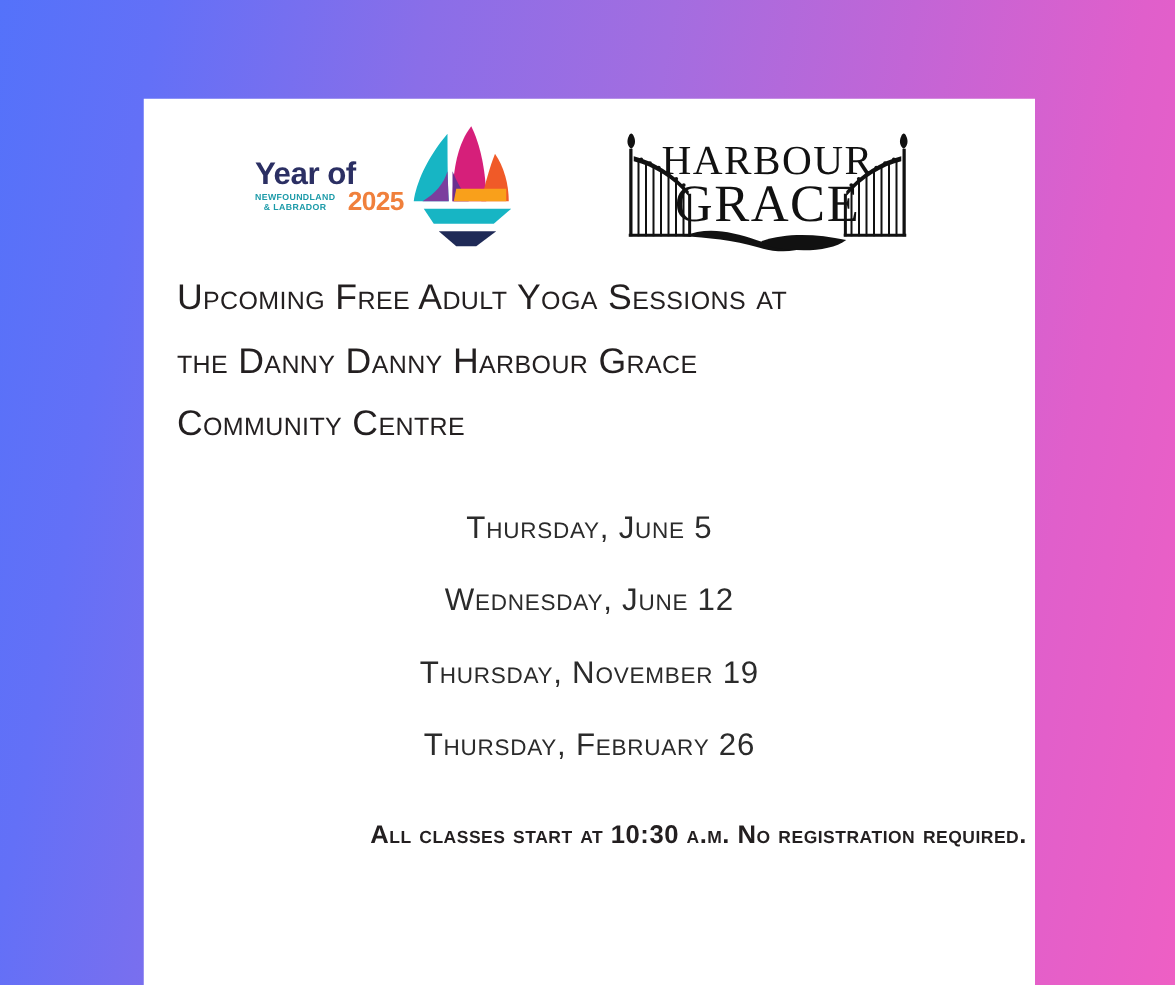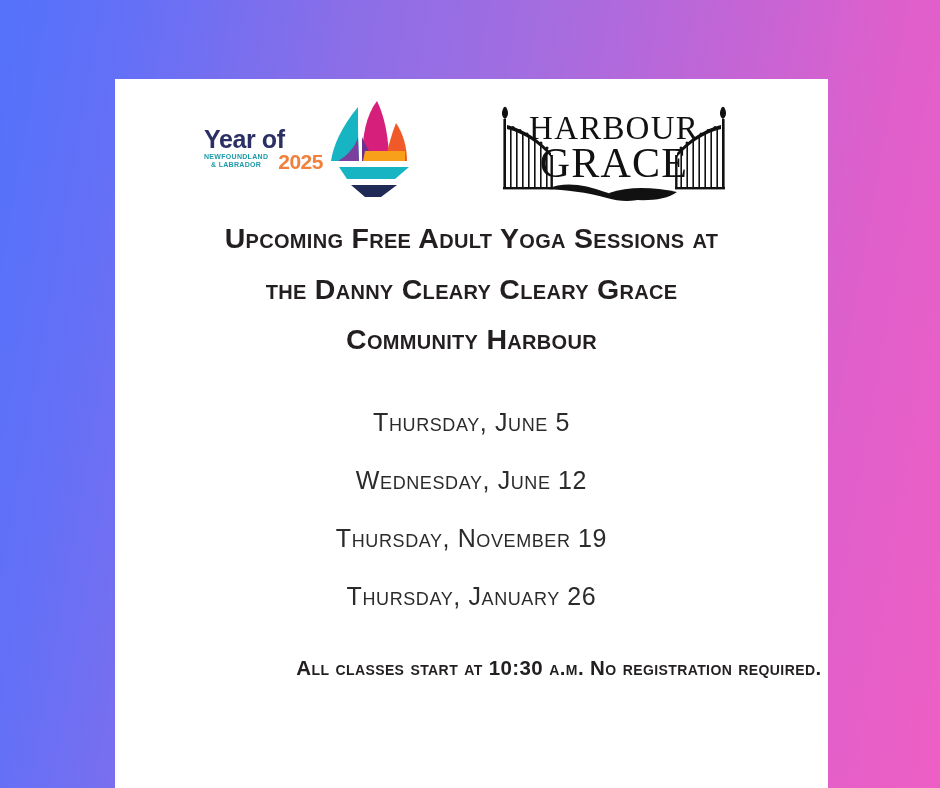--- a/index.html
+++ b/index.html
@@ -69,20 +69,21 @@
   }
   .yos-sport {
     font-size:37px;
     font-weight:700;
     color:#e8358c;
     letter-spacing:-1px;
     margin-top:-3px;
   }
   .yos-sub {
     display:flex;
+    align-items:flex-end;
     gap:10px;
     margin-top:1px;
   }
   .yos-prov {
     display:flex;
     flex-direction:column;
     align-items:center;
     font-size:7px;
     font-weight:700;
     color:#1b9aa8;
@@ -97,23 +98,22 @@
     line-height:0.85;
   }
   .yos-sail { display:block; }
 
   
   .hg-logo { display:block; }
 
   
   .headline {
     width:660px;
-    text-align:center;
     font-size:28.5px;
-    font-weight:700;
+    font-weight:400;
     font-variant:small-caps;
     color:#231f20;
     line-height:1.78;
     letter-spacing:0.3px;
     margin-top:4px;
   }
 
   
   .dates {
     margin-top:20px;
@@ -237,28 +237,28 @@
         <path d="M58 96 C76 88 96 92 116 99 C134 105 152 104 170 96
                  C158 108 138 111 118 105 C98 99 76 97 58 96 Z"></path>
         <path d="M120 100 C140 93 164 94 188 99 C176 108 152 109 130 105
                  C126 104 122 102 120 100 Z"></path>
       </g>
     </svg>
   </div>
 
   <div class="headline">
     <div>Upcoming Free Adult Yoga Sessions at</div>
-    <div>the Danny Cleary Cleary Grace</div>
-    <div>Community Harbour</div>
+    <div>the Danny Danny Harbour Grace</div>
+    <div>Community Centre</div>
   </div>
 
   <div class="dates">
     <span class="date-line">Thursday, June 5</span>
     <span class="date-line">Wednesday, June 12</span>
     <span class="date-line">Thursday, November 19</span>
-    <span class="date-line">Thursday, January 26</span>
+    <span class="date-line">Thursday, February 26</span>
   </div>
 
   <div class="notes">
     <div class="note-line">All classes start at 10:30 a.m. No registration required.</div>
   </div>
 
 </div>
 
 </body></html>

